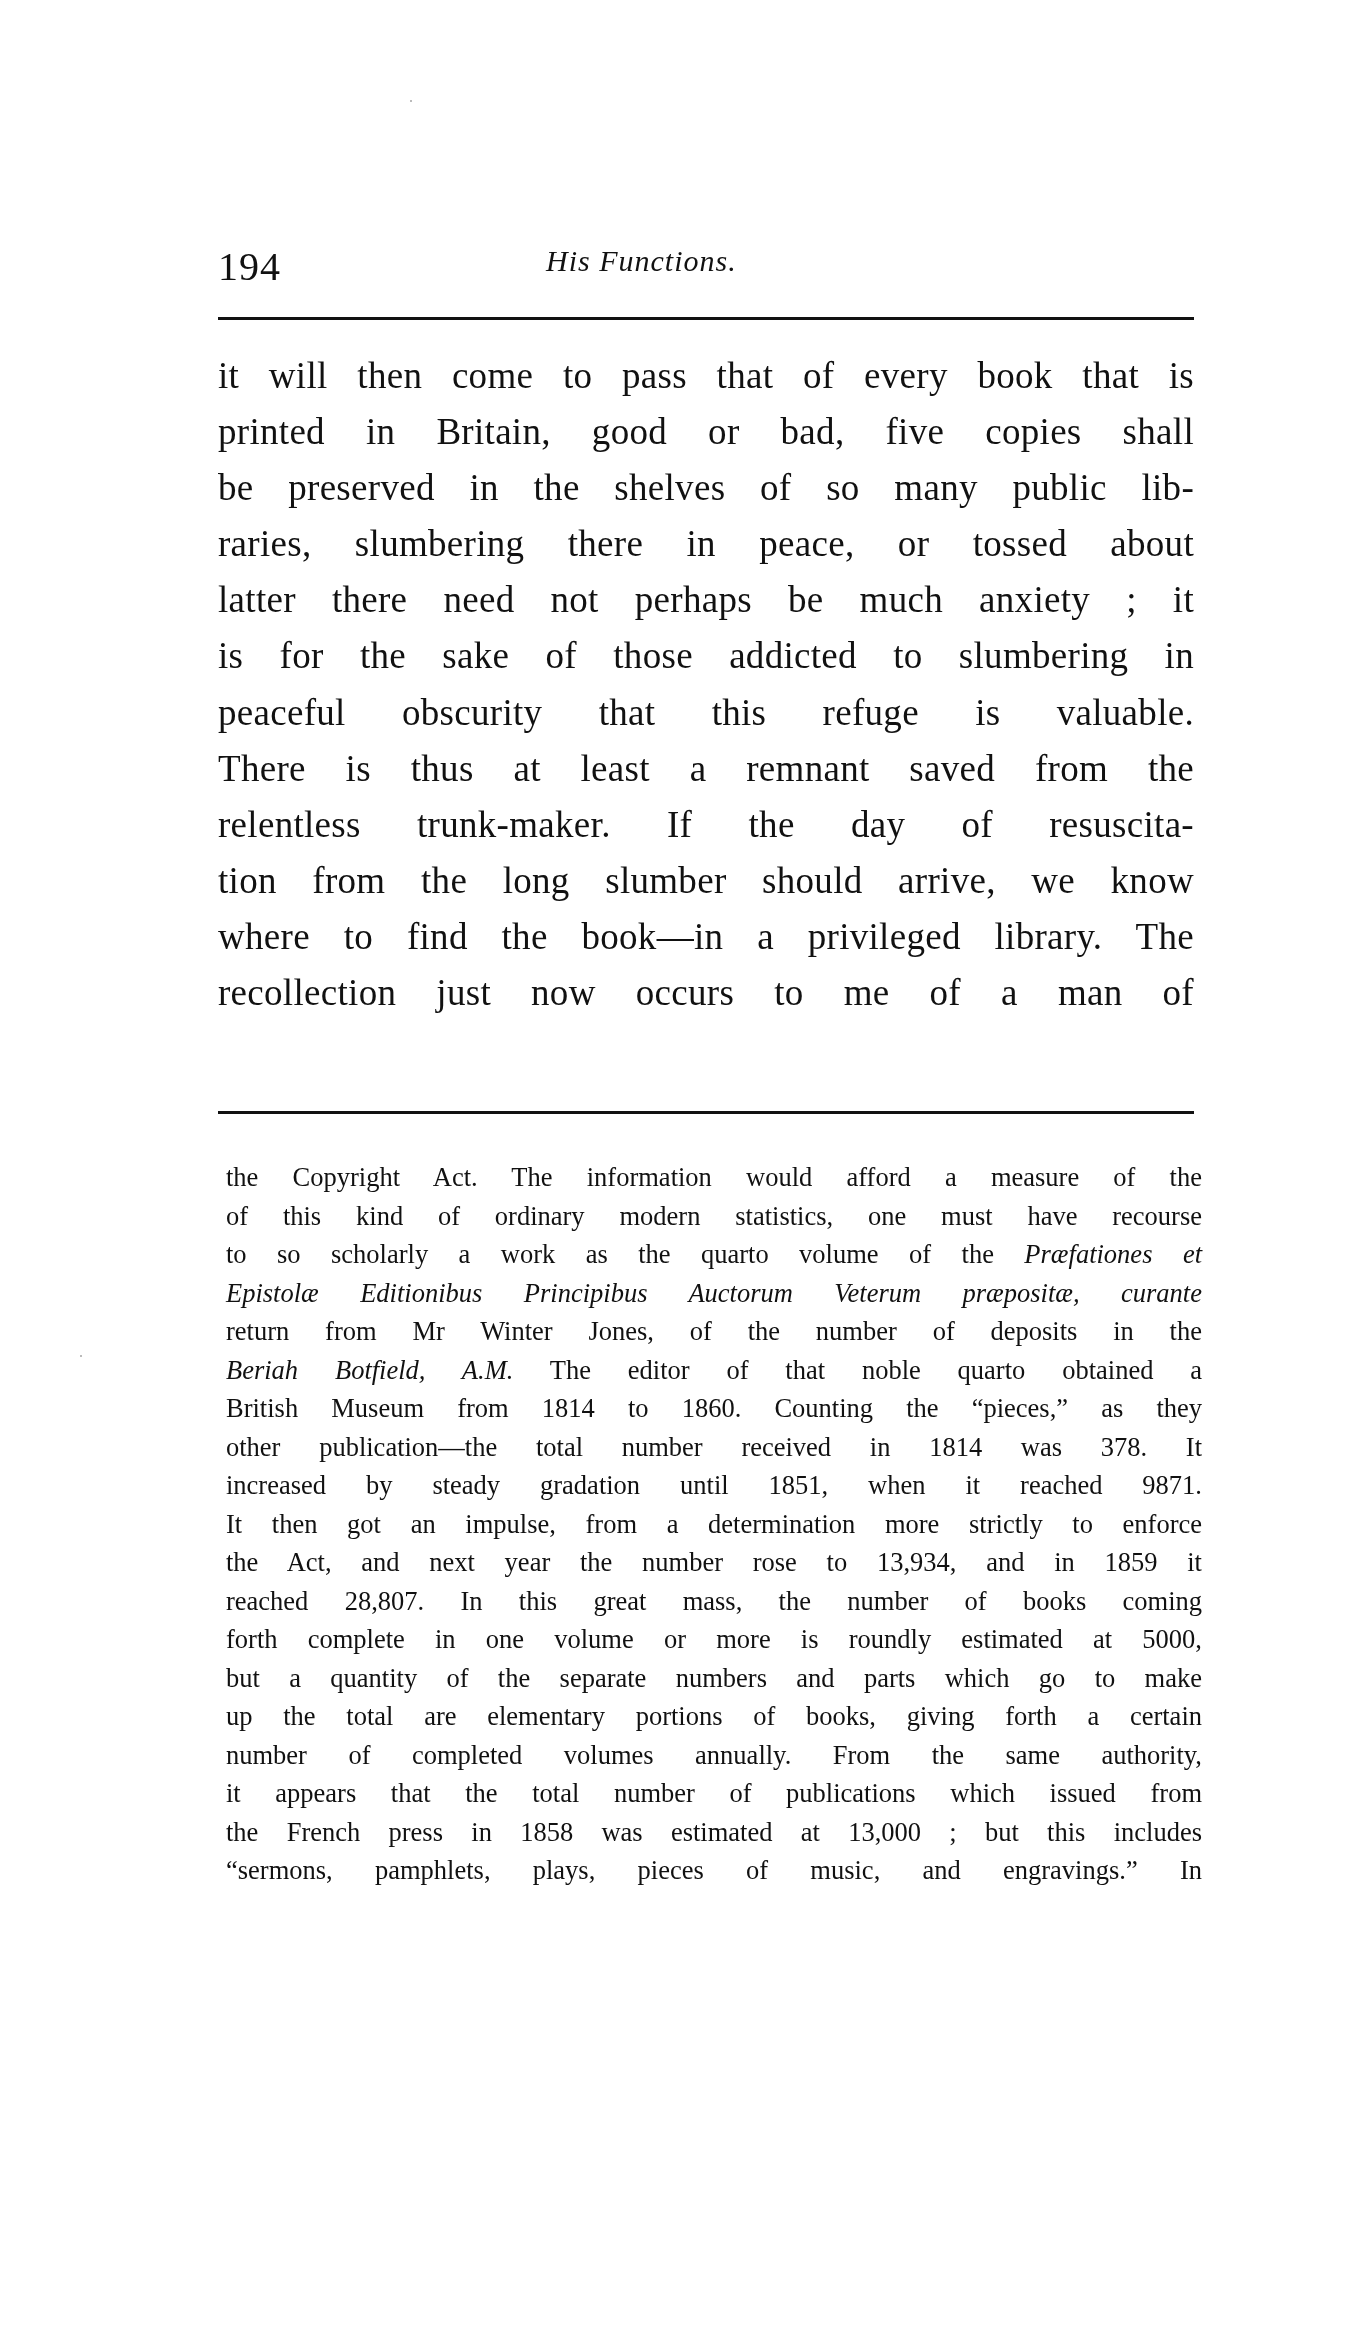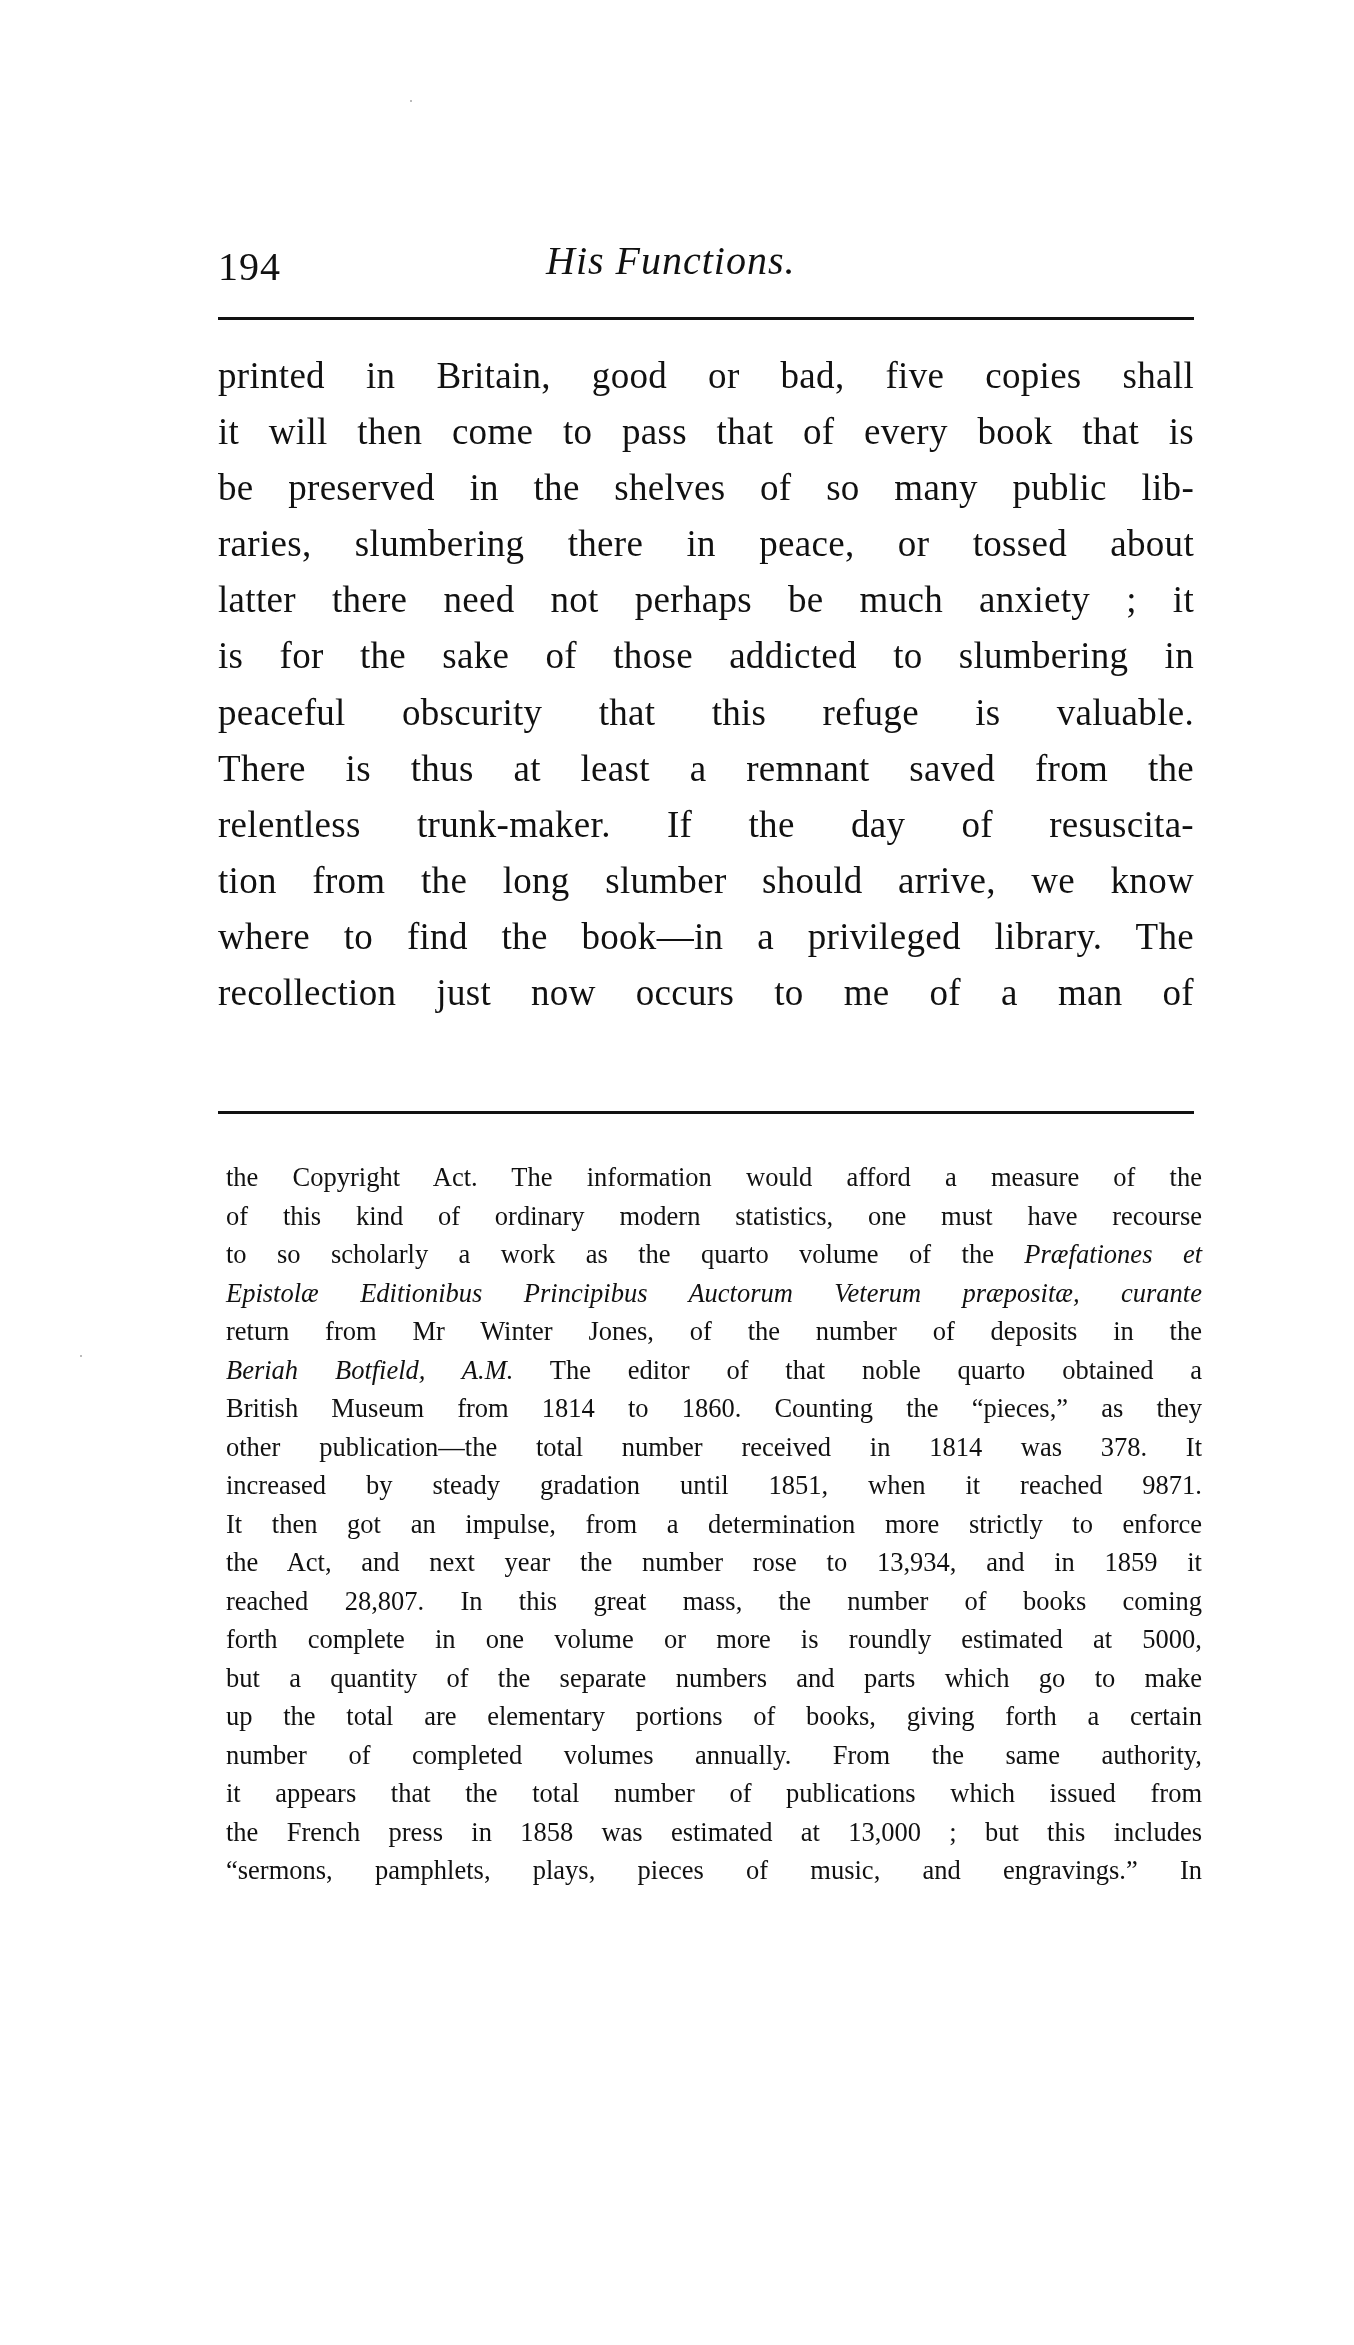--- a/index.html
+++ b/index.html
@@ -34,21 +34,21 @@
       left: 0;
       top: 2px;
       font-size: 40px;
       line-height: 50px;
       letter-spacing: 1px;
     }
     .running-title {
       position: absolute;
       left: 328px;
       top: -4px;
-      font-size: 40px;
+      font-size: 30px;
       line-height: 50px;
       font-style: italic;
       letter-spacing: 1px;
     }
     .head-rule {
       position: absolute;
       top: 317px;
       left: 0;
       width: 976px;
       height: 3px;
@@ -114,22 +114,22 @@
 <div class="page">
 
   <div class="running-head">
     <span class="page-number">194</span>
     <span class="running-title">His Functions.</span>
   </div>
 
   <div class="head-rule"></div>
 
   <div class="body-text">
+    <span class="body-line">it will then come to pass that of every book that is</span>
     <span class="body-line">printed in Britain, good or bad, five copies shall</span>
-    <span class="body-line">it will then come to pass that of every book that is</span>
     <span class="body-line">be preserved in the shelves of so many public lib-</span>
     <span class="body-line">raries, slumbering there in peace, or tossed about</span>
     <span class="body-line">latter there need not perhaps be much anxiety ; it</span>
     <span class="body-line">is for the sake of those addicted to slumbering in</span>
     <span class="body-line">peaceful obscurity that this refuge is valuable.</span>
     <span class="body-line">There is thus at least a remnant saved from the</span>
     <span class="body-line">relentless trunk-maker.  If the day of resuscita-</span>
     <span class="body-line">tion from the long slumber should arrive, we know</span>
     <span class="body-line">where to find the book—in a privileged library.  The</span>
     <span class="body-line">recollection just now occurs to me of a man of</span>

